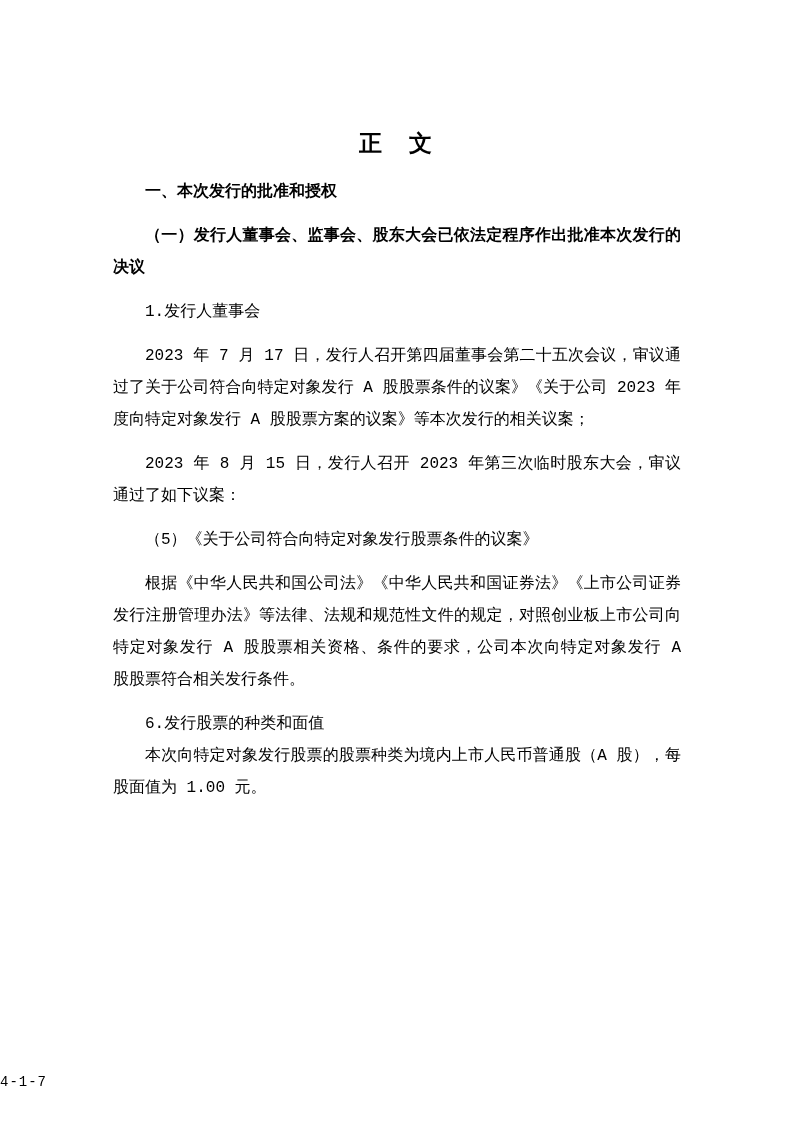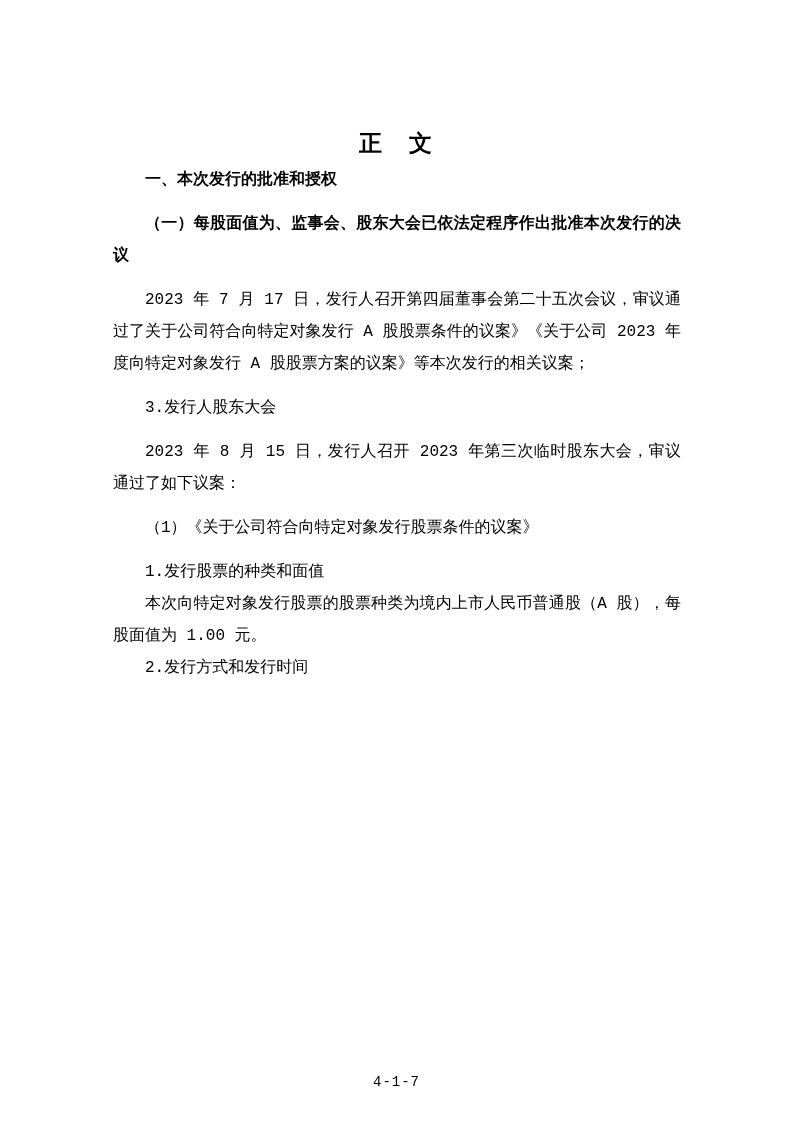--- a/index.html
+++ b/index.html
@@ -22,21 +22,21 @@
     margin: 0;
     padding-top: 92px;
     text-align: center;
     font-size: 23px;
     font-weight: bold;
     letter-spacing: 2px;
   }
   .content {
     position: absolute;
     left: 113px;
-    top: 128px;
+    top: 140px;
     width: 568px;
   }
   .block {
     margin: 0 0 12px 0;
     line-height: 32px;
     text-align: justify;
     text-indent: 2em;
     word-break: break-word;
   }
   .heading {
@@ -46,35 +46,35 @@
     font-weight: bold;
   }
   .para-tight {
     margin-bottom: 0;
   }
   .footer {
     position: absolute;
     left: 0;
     top: 1038px;
     width: 100%;
-    text-align: center;
+    text-align: left;
     font-size: 14px;
     letter-spacing: 1px;
   }
 </style>
 </head>
 <body>
 
 <div class="page">
   <h1 class="doc-title">正　文</h1>
   <div class="content" id="content">
       <p class="block heading">一、本次发行的批准和授权</p>
-      <p class="block subheading">（一）每股面值为、监事会、股东大会已依法定程序作出批准本次发行的决议</p>
+      <p class="block subheading">（一）发行人董事会、监事会、股东大会已依法定程序作出批准本次发行的决议</p>
+      <p class="block para">1.发行人董事会</p>
       <p class="block para">2023 年 7 月 17 日，发行人召开第四届董事会第二十五次会议，审议通过了关于公司符合向特定对象发行 A 股股票条件的议案》《关于公司 2023 年度向特定对象发行 A 股股票方案的议案》等本次发行的相关议案；</p>
-      <p class="block para">3.发行人股东大会</p>
       <p class="block para">2023 年 8 月 15 日，发行人召开 2023 年第三次临时股东大会，审议通过了如下议案：</p>
-      <p class="block para">（1）《关于公司符合向特定对象发行股票条件的议案》</p>
-      <p class="block para para-tight">1.发行股票的种类和面值</p>
+      <p class="block para">（5）《关于公司符合向特定对象发行股票条件的议案》</p>
+      <p class="block para">根据《中华人民共和国公司法》《中华人民共和国证券法》《上市公司证券发行注册管理办法》等法律、法规和规范性文件的规定，对照创业板上市公司向特定对象发行 A 股股票相关资格、条件的要求，公司本次向特定对象发行 A 股股票符合相关发行条件。</p>
+      <p class="block para para-tight">6.发行股票的种类和面值</p>
       <p class="block para para-tight">本次向特定对象发行股票的股票种类为境内上市人民币普通股（A 股），每股面值为 1.00 元。</p>
-      <p class="block para para-tight">2.发行方式和发行时间</p>
     </div>
   <div class="footer">4-1-7</div>
 </div>
 
 </body></html>

